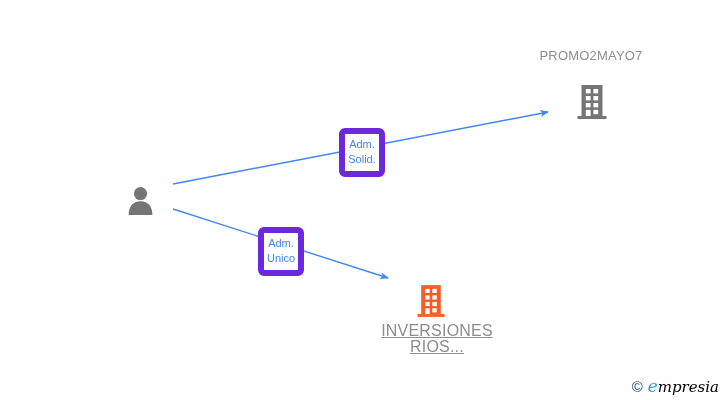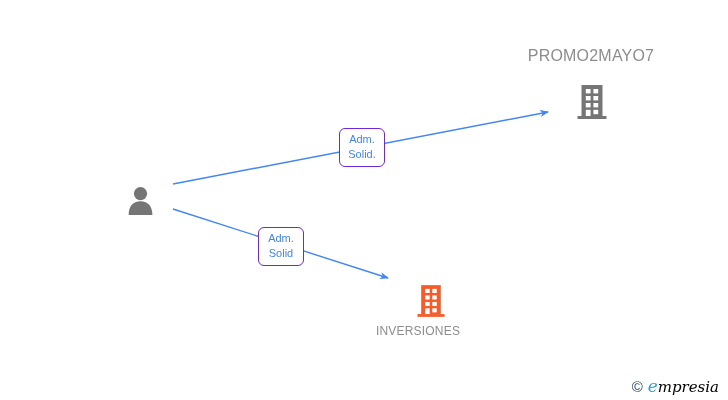--- a/index.html
+++ b/index.html
@@ -9,34 +9,34 @@
     background:#ffffff;
     font-family:"Liberation Sans", sans-serif;
     overflow:hidden;
   }
   .edges-svg { position:absolute; left:0; top:0; width:728px; height:400px; }
 
   .node-label {
     position:absolute;
     text-align:center;
     color:#8d8d8d;
-    font-size:16px;
+    font-size:13px;
     line-height:16px;
     letter-spacing:0.2px;
   }
   .node-label div { white-space:nowrap; }
 
   .icon-wrap { position:absolute; }
 
   .edge-label {
     position:absolute;
     width:46px;
     box-sizing:border-box;
     background:#ffffff;
-    border:1px solid #6d28d9;
+    border:6px solid #6d28d9;
     border-radius:6px;
     color:#4285f4;
     font-size:11px;
     line-height:15px;
     text-align:center;
     padding:3px 0 4px 0;
   }
 
   .footer-logo {
     position:absolute;
@@ -99,32 +99,33 @@
       <rect x="8.8" y="4" width="4.8" height="4.4" fill="#ffffff"></rect>
       <rect x="16.4" y="4" width="4.8" height="4.4" fill="#ffffff"></rect>
       <rect x="8.8" y="11" width="4.8" height="4.4" fill="#ffffff"></rect>
       <rect x="16.4" y="11" width="4.8" height="4.4" fill="#ffffff"></rect>
       <rect x="8.8" y="18" width="4.8" height="4.4" fill="#ffffff"></rect>
       <rect x="16.4" y="18" width="4.8" height="4.4" fill="#ffffff"></rect>
       <rect x="8.8" y="24.8" width="4.8" height="6.2" fill="#ffffff"></rect>
       <rect x="16.4" y="24.8" width="4.8" height="4.4" fill="#ffffff"></rect>
     </svg>
   </div>
-  <div class="node-label" style="left:348px; top:323px; width:140px; font-size:12px;">
+  <div class="node-label" style="left:367px; top:323px; width:140px; font-size:16px;text-decoration:underline;">
     <div>INVERSIONES</div>
+    <div>RIOS...</div>
   </div>
 
   <div class="edge-label" style="left:339px; top:128px;">
     <div>Adm.</div>
     <div>Solid.</div>
   </div>
 
   <div class="edge-label" style="left:258px; top:227px;">
     <div>Adm.</div>
-    <div>Solid</div>
+    <div>Unico</div>
   </div>
 
   <div class="footer-logo">
     <span class="copy">©</span>
     <span class="brand-e">e</span><span class="brand-rest">mpresia</span>
   </div>
 
 </div>
 
 </body></html>

